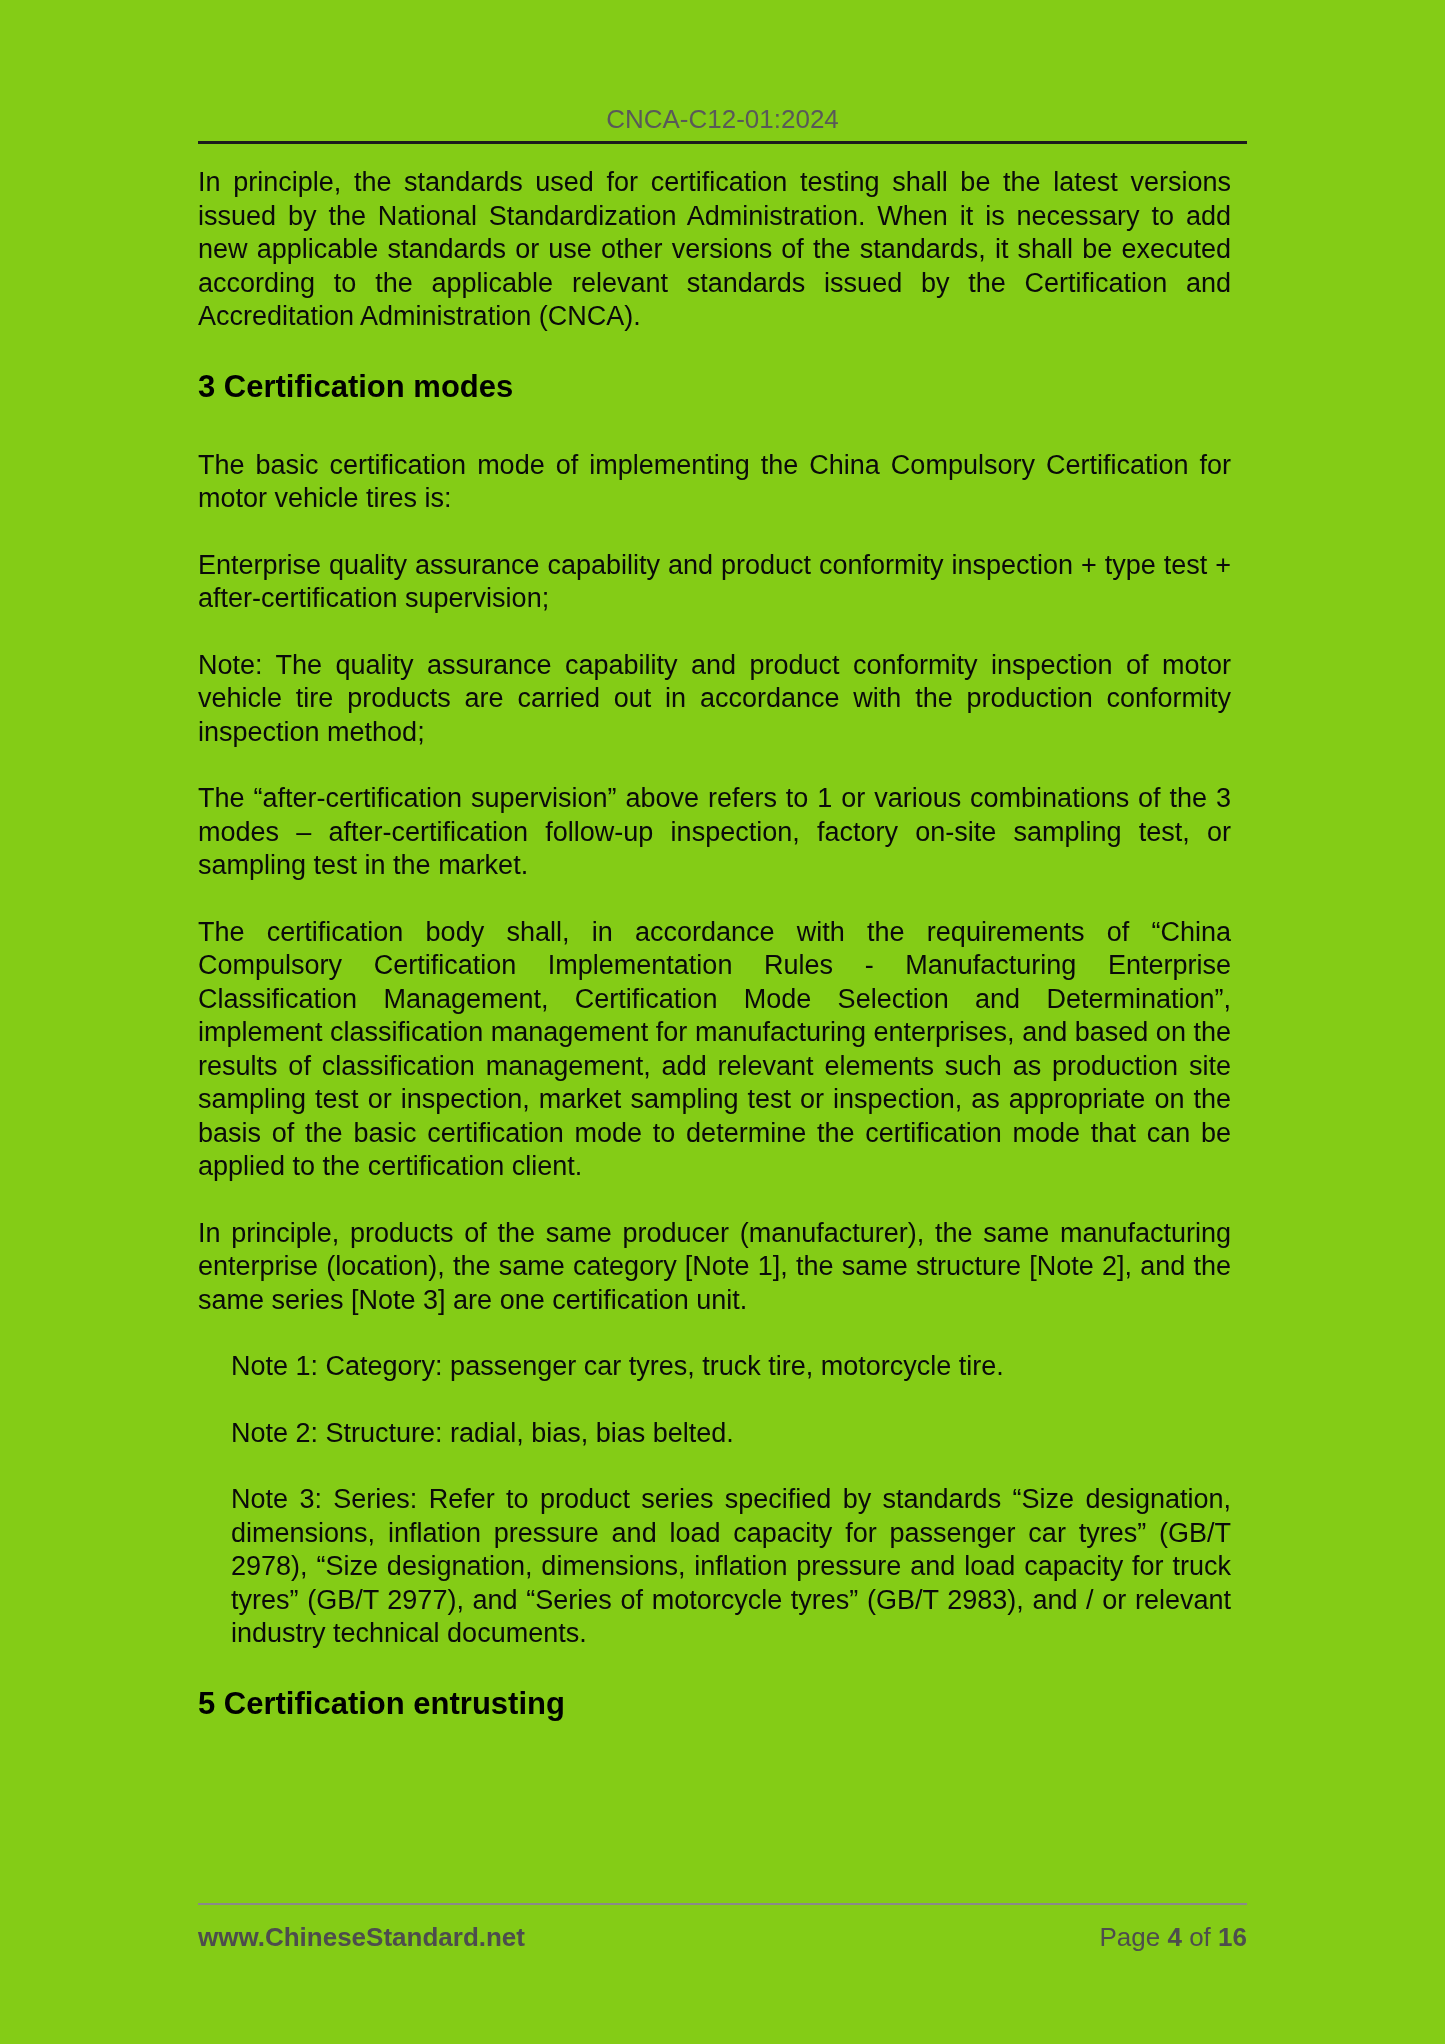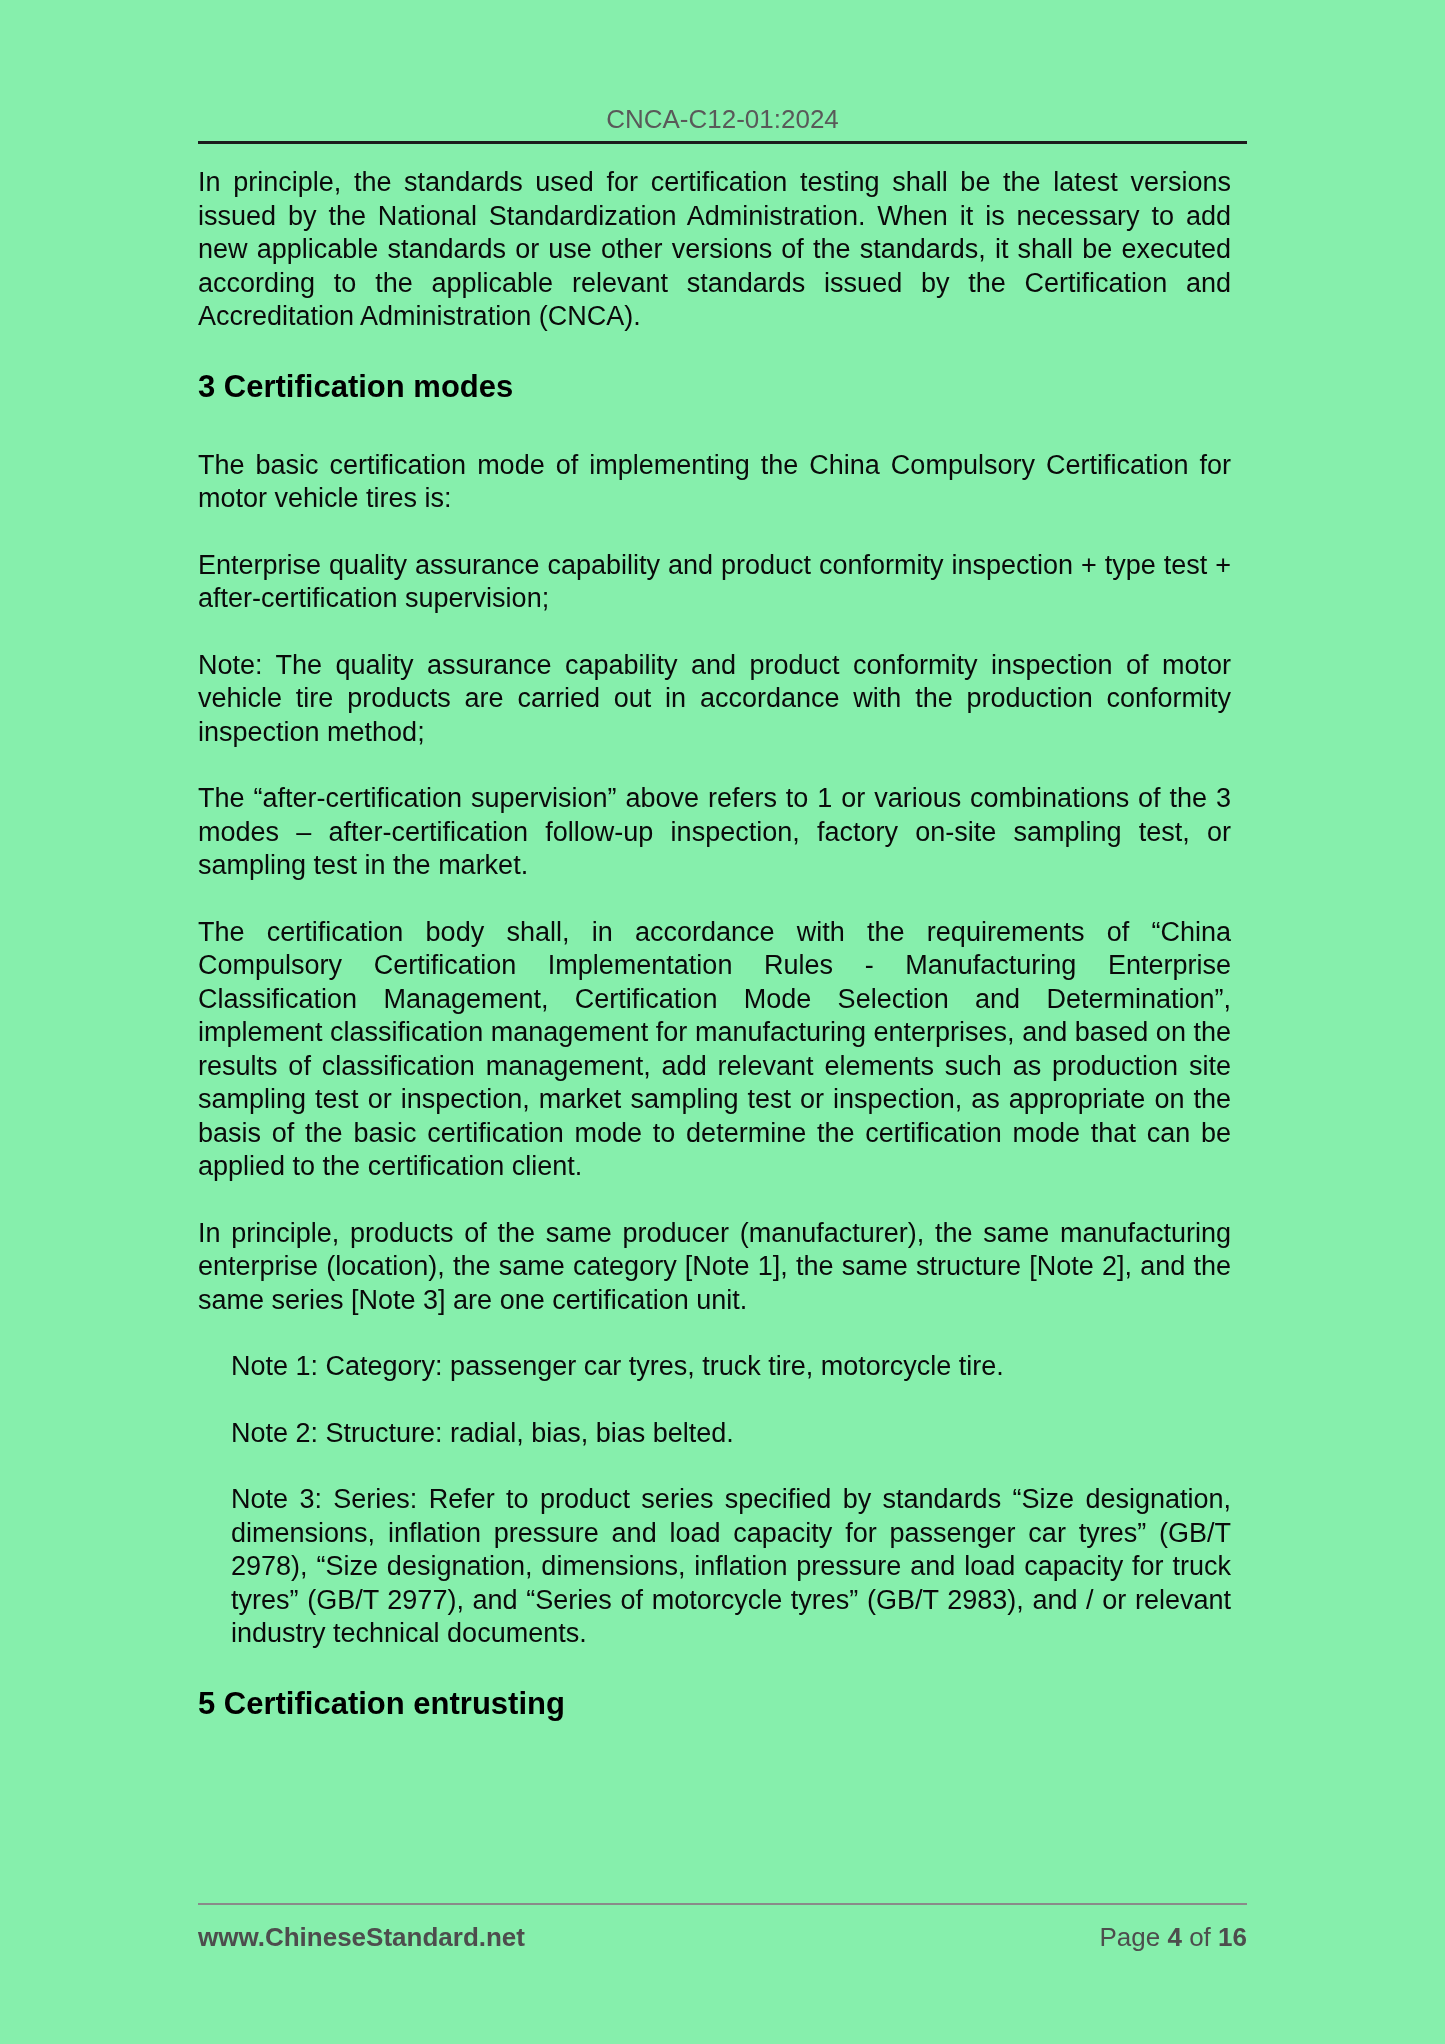--- a/index.html
+++ b/index.html
@@ -4,21 +4,21 @@
 <style>
   html, body {
     margin: 0;
     padding: 0;
     background: #ffffff;
   }
   .page {
     position: relative;
     width: 1445px;
     height: 2044px;
-    background: #86efac;
+    background: #84cc16;
     font-family: "Liberation Sans", "DejaVu Sans", sans-serif;
     overflow: hidden;
     box-sizing: border-box;
   }
   .doc-header {
     padding-top: 106px;
     text-align: center;
     font-size: 26px;
     line-height: 26px;
     color: #595959;

